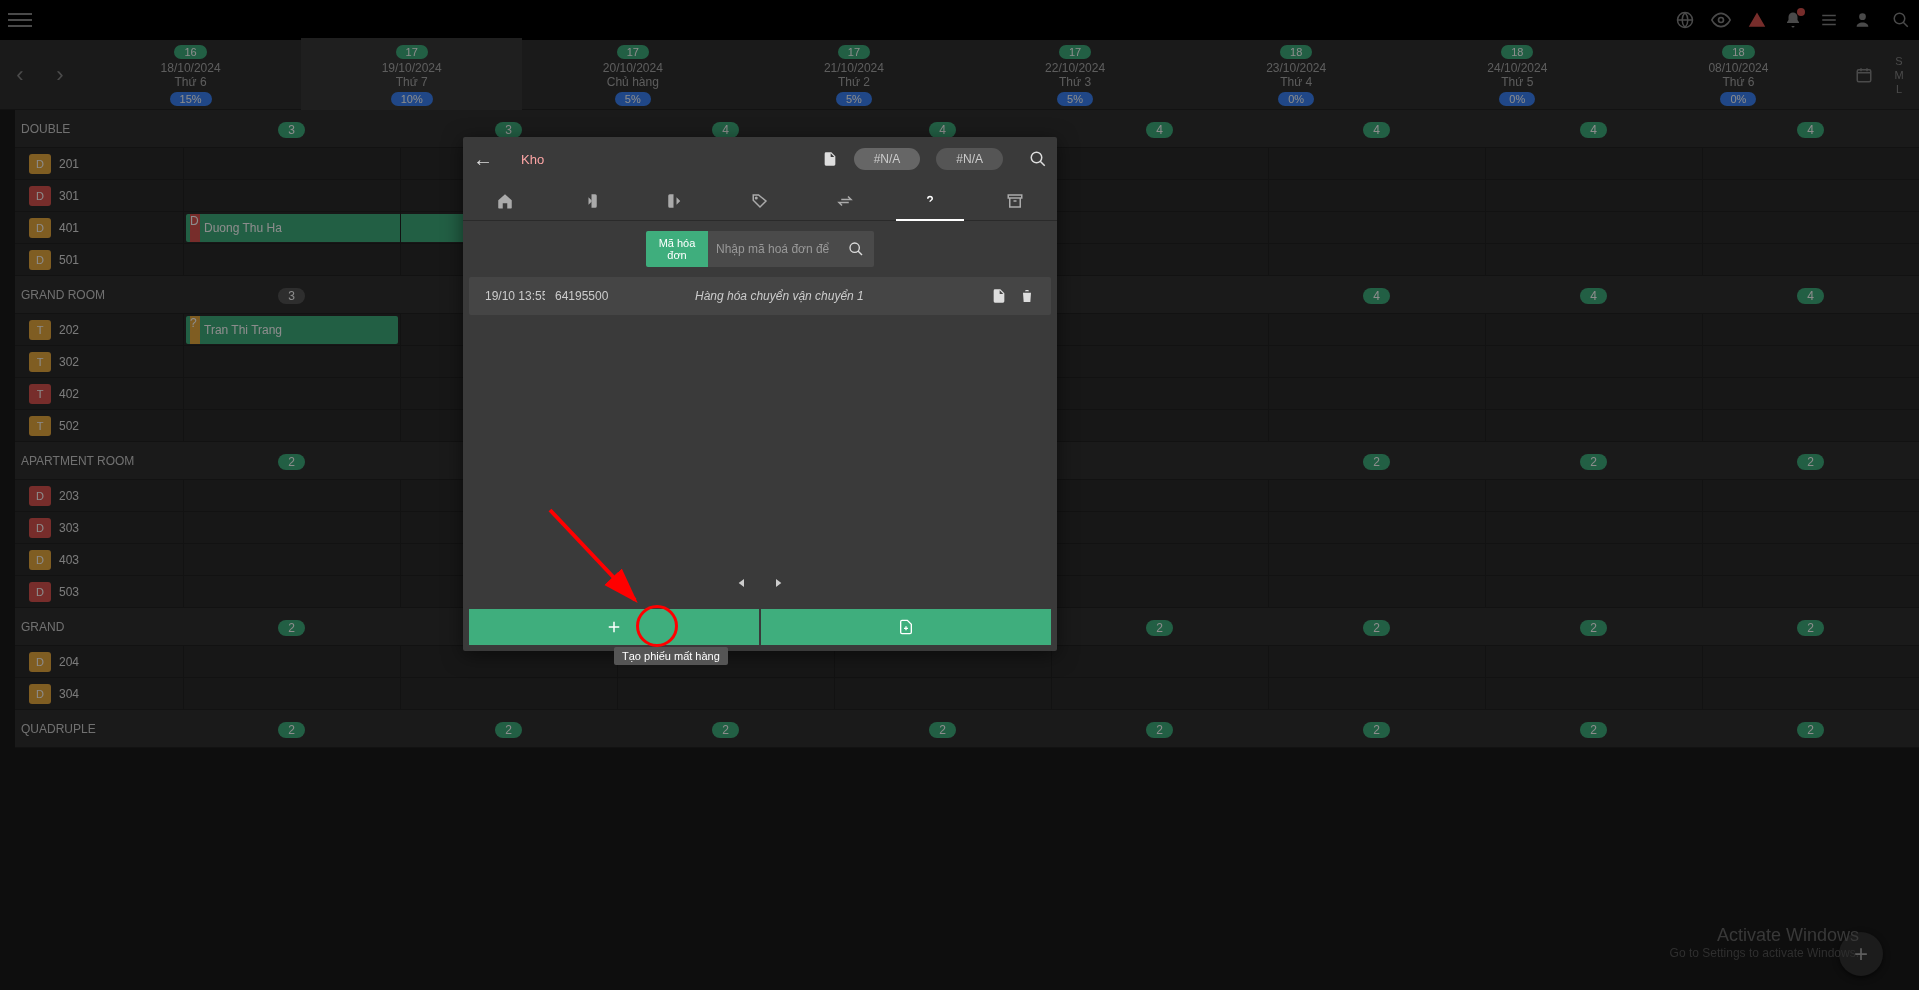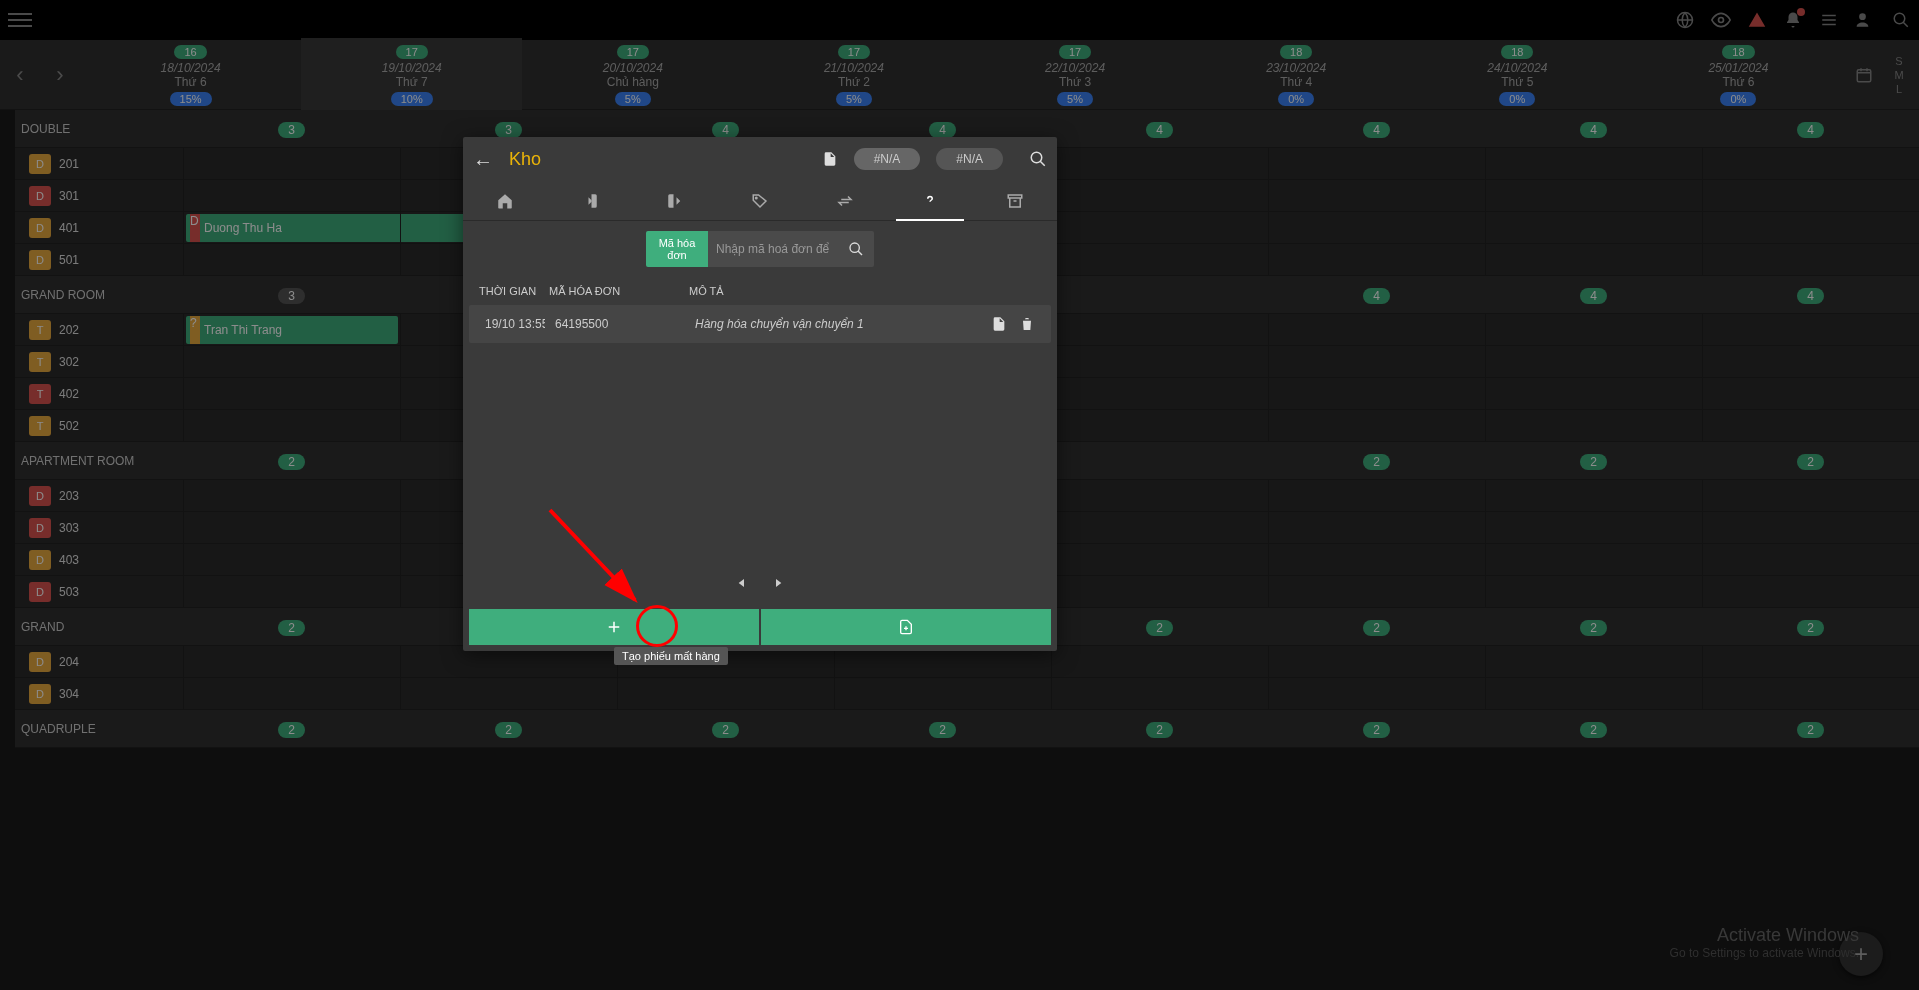--- a/index.html
+++ b/index.html
@@ -13,21 +13,21 @@
 .top-icon { width: 20px; height: 20px; cursor: pointer; display: flex; align-items: center; justify-content: center; }
 
 
 .cal-header { height: 70px; background: #303030; display: flex; align-items: center; border-bottom: 1px solid #222; position: relative; }
 .nav-arrows { width: 80px; display: flex; justify-content: space-around; align-items: center; height: 100%; }
 .nav-arrow { cursor: pointer; font-size: 22px; color: #888; padding: 4px; }
 .date-cols { flex: 1; display: flex; }
 .date-col { flex: 1; text-align: center; padding: 4px 0; position: relative; }
 .date-col.active { background: #3a3a3a; }
 .badge-green { display: inline-block; background: #3fae7d; color: #fff; font-size: 11px; padding: 1px 10px; border-radius: 9px; margin-bottom: 2px; }
-.date-text { font-size: 12px; color: #aaa; font-style: italic; }
+.date-text { font-size: 12px; color: #aaa; }
 .day-text { font-size: 12px; color: #aaa; }
 .badge-pct { display: inline-block; font-size: 11px; padding: 1px 10px; border-radius: 9px; margin-top: 2px; color: #fff; }
 .pct-red { background: #3b82f6; }
 .side-letters { width: 40px; display: flex; flex-direction: column; justify-content: center; font-size: 11px; color: #888; gap: 2px; align-items: center; }
 
 
 .grid { position: relative; margin-left: 15px; }
 .section-row { height: 38px; display: flex; align-items: center; background: #303030; border-bottom: 1px solid #222; }
 .section-label { width: 168px; padding-left: 6px; font-size: 12px; color: #ccc; text-transform: uppercase; }
 .count-cell { flex: 1; text-align: center; position: relative; }
@@ -47,21 +47,21 @@
 .stripe-red { background: #d9534f; }
 .stripe-orange { background: #e8a93e; }
 
 
 .overlay-dim { position: absolute; inset: 0; background: rgba(0,0,0,0.45); z-index: 10; }
 
 
 .modal { position: absolute; left: 463px; top: 137px; width: 594px; height: 514px; background: #3a3a3a; z-index: 20; display: flex; flex-direction: column; border-radius: 2px; box-shadow: 0 4px 20px rgba(0,0,0,0.5); }
 .modal-header { height: 44px; display: flex; align-items: center; padding: 0 10px; gap: 16px; }
 .back-arrow { cursor: pointer; font-size: 20px; color: #ddd; }
-.modal-title { font-size: 18px; color: #eab308; flex: 0 0 auto; margin-left: 0; }
+.modal-title { font-size: 13px; color: #fca5a5; flex: 0 0 auto; margin-left: 12px; }
 .modal-header-spacer { flex: 1; }
 .na-badge { background: #555; padding: 4px 20px; font-size: 12px; color: #ccc; border-radius: 11px; cursor: pointer; }
 .na-badge.light { background: #666; }
 .doc-icon-h { cursor: pointer; color: #ddd; }
 .search-icon-h { cursor: pointer; color: #ddd; margin-left: 10px; }
 .modal-tabs { height: 40px; display: flex; border-bottom: 1px solid #2a2a2a; }
 .tab { flex: 1; display: flex; align-items: center; justify-content: center; cursor: pointer; color: #aaa; position: relative; }
 .tab.active { color: #fff; }
 .tab.active::after { content: ''; position: absolute; bottom: -1px; left: 10%; right: 10%; height: 2px; background: #fff; }
 .search-bar { display: flex; justify-content: center; padding: 10px 0; gap: 0; }
@@ -179,21 +179,21 @@
     <div class="badge-pct pct-red">5%</div></div>
       <div class="date-col"><div class="badge-green">18</div>
     <div class="date-text">23/10/2024</div>
     <div class="day-text">Thứ 4</div>
     <div class="badge-pct pct-red">0%</div></div>
       <div class="date-col"><div class="badge-green">18</div>
     <div class="date-text">24/10/2024</div>
     <div class="day-text">Thứ 5</div>
     <div class="badge-pct pct-red">0%</div></div>
       <div class="date-col"><div class="badge-green">18</div>
-    <div class="date-text">25/01/2024</div>
+    <div class="date-text">08/10/2024</div>
     <div class="day-text">Thứ 6</div>
     <div class="badge-pct pct-red">0%</div></div>
     </div>
   <div style="width:30px;display:flex;align-items:center;justify-content:center;">
     <div style="cursor:pointer;">
         <svg width="18" height="18" viewBox="0 0 24 24" fill="none" stroke="#888" stroke-width="2">
           <rect x="3" y="5" width="18" height="16" rx="2"></rect>
           <path d="M3 9h18M8 3v4M16 3v4"></path>
         </svg>
       </div>
@@ -561,25 +561,20 @@
     <div class="search-label">Mã hóa đơn</div>
     <div class="search-input-wrap">
       <input class="search-input" placeholder="Nhập mã hoá đơn để t..." style="">
       <div class="search-btn">
           <svg width="16" height="16" viewBox="0 0 24 24" fill="none" stroke="#ddd" stroke-width="2">
             <circle cx="10" cy="10" r="7"></circle>
             <path d="M21 21l-6-6"></path>
           </svg>
         </div>
     </div>
-  </div>
-  <div class="table-head">
-    <div class="th-time">THỜI GIAN</div>
-    <div class="th-code">MÃ HÓA ĐƠN</div>
-    <div class="th-desc">MÔ TẢ</div>
   </div>
   <div class="table-row">
     <div class="td-time">19/10 13:55</div>
     <div class="td-code">64195500</div>
     <div class="td-desc">Hàng hóa chuyển vận chuyển 1</div>
     <div class="td-actions">
       <div class="row-ico">
           <svg width="16" height="18" viewBox="0 0 24 24" fill="#ddd">
             <path d="M14 2H6a2 2 0 00-2 2v16a2 2 0 002 2h12a2 2 0 002-2V8l-6-6zM13 9V3.5L18.5 9H13z"></path>
           </svg>

